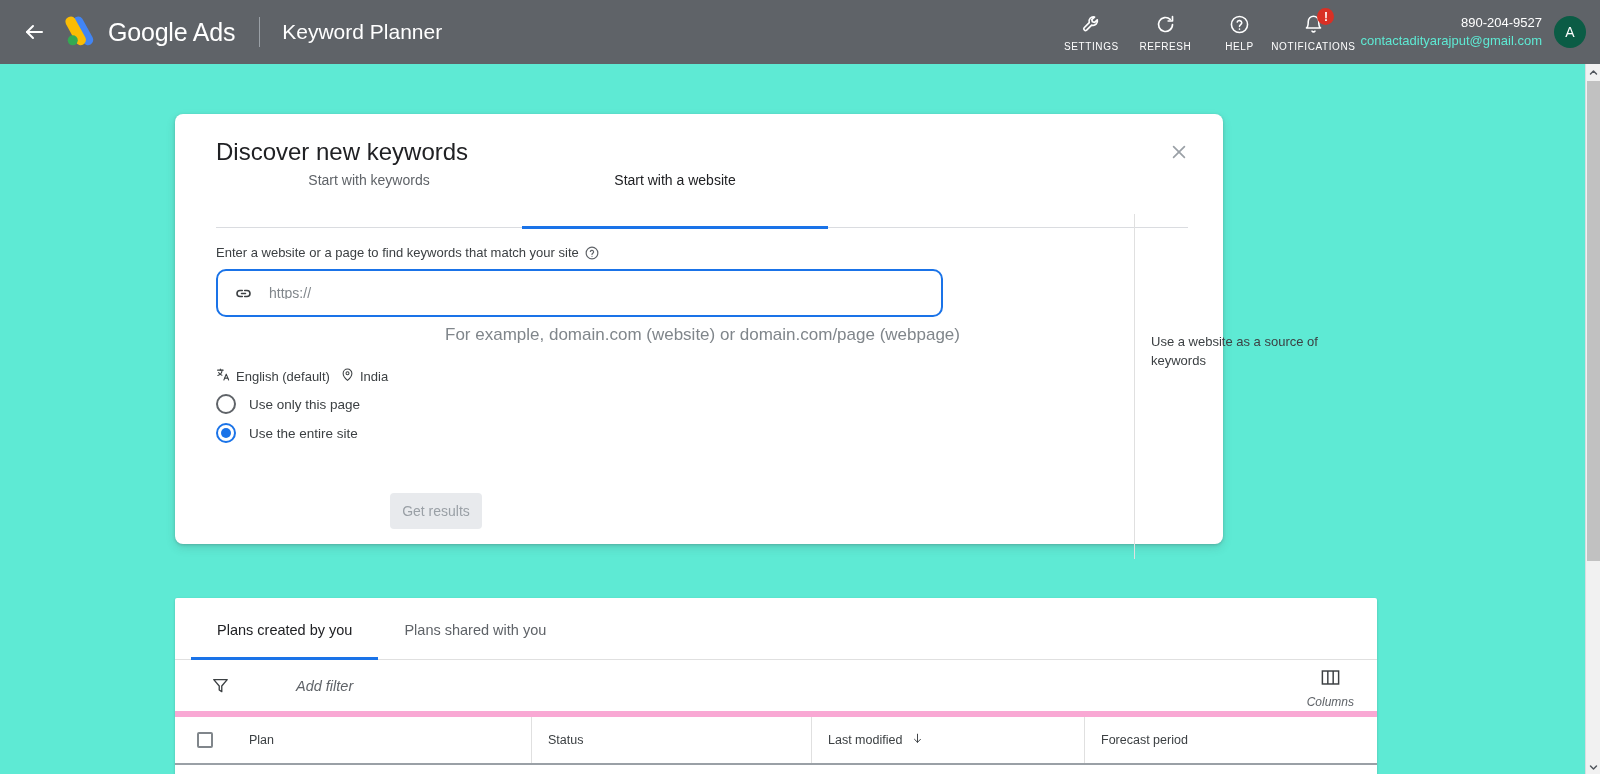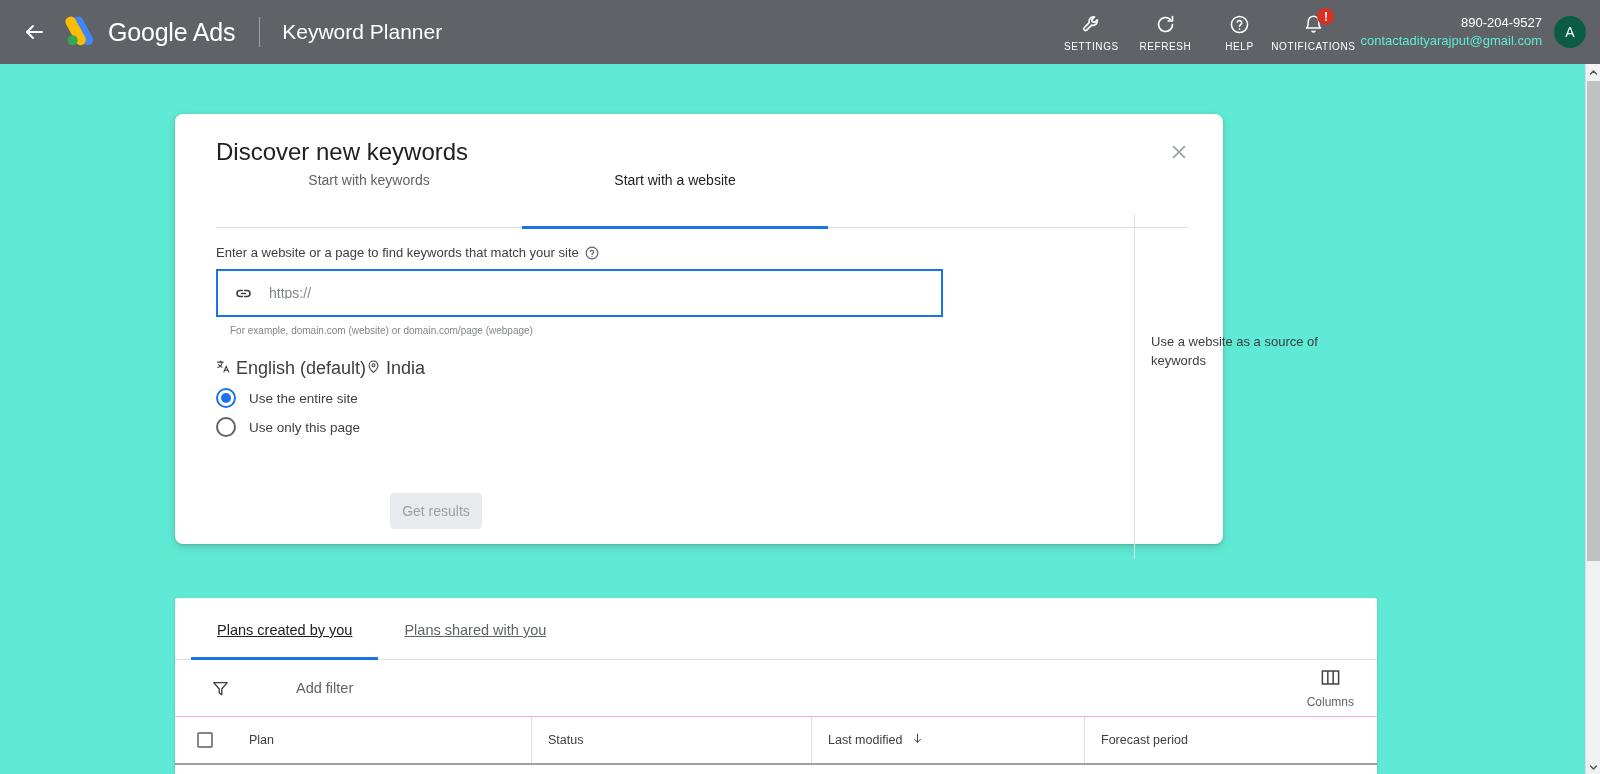--- a/index.html
+++ b/index.html
@@ -141,40 +141,40 @@
     font-size: 13px; color: #3c4043;
     display: flex; align-items: center; gap: 6px;
     margin-bottom: 9px;
   }
   .help-circle {
     width: 14px; height: 14px; display:inline-flex; align-items:center; justify-content:center;
     cursor: pointer;
   }
   .url-input {
     width: 727px; height: 48px;
-    border: 2px solid #1a73e8; border-radius: 0;
+    border: 2px solid #1a73e8; border-radius: 10px;
     background: #ffffff;
     display: flex; align-items: center;
     padding: 16px 16px; gap: 14px;
     cursor: text;
   }
   .url-input .link-ico { display: flex; align-items: center; color: #5f6368; }
   .url-input input {
     flex: 1; border: none; outline: none;
     font-family: inherit; font-size: 14px; color: #202124;
     background: transparent; height: 100%;
   }
   .url-input input::placeholder { color: #80868b; }
   .field-hint {
-    font-size: 10px; color: #80868b;
-    margin-top: 8px; margin-left: 14px;
+    font-size: 17px; color: #80868b;
+    margin-top: 8px; margin-left: 14px; text-align: right;
   }
   .meta-row {
-    display: flex; align-items: flex-start; 
-    margin-top: 22px; font-size: 18px; color: #3c4043;
+    display: flex; align-items: flex-start; gap: 10px;
+    margin-top: 22px; font-size: 13px; color: #3c4043;
   }
   .meta-item { display: flex; align-items: center; gap: 5px; cursor: pointer; }
   .radio-row {
     display: flex; align-items: center; gap: 13px;
     margin-top: 9px; cursor: pointer;
   }
   .radio {
     width: 20px; height: 20px; border-radius: 50%;
     border: 2px solid #5f6368;
     display: flex; align-items: center; justify-content: center;
@@ -219,31 +219,31 @@
   .plans-tabs {
     height: 62px; display: flex; align-items: flex-end;
     border-bottom: 1px solid #e0e0e0;
     padding-left: 16px;
   }
   .plans-tab {
     height: 58px; padding: 0 26px;
     display: flex; align-items: center; justify-content: flex-end;
     font-size: 14.5px; color: #5f6368; cursor: pointer;
     position: relative;
-    text-decoration: underline;
   }
   .plans-tab.active { color: #202124; font-weight: 500; }
   .plans-tab.active::after {
     content: ""; position: absolute;
     left: 0; right: 0; bottom: -1px; height: 3px; background: #1a73e8;
   }
   .filter-bar {
     height: 57px; display: flex; align-items: center;
-    border-bottom: 1px solid #f9a8d4;
+    border-bottom: 6px solid #f9a8d4;
     position: relative;
+    font-style: italic;
   }
   .filter-icon {
     margin-left: 36px; display: flex; align-items: center; cursor: pointer;
   }
   .add-filter {
     margin-left: 66px; font-size: 14.5px; color: #5f6368; cursor: pointer;
   }
   .columns-btn {
     position: absolute; right: 23px; top: 8px;
     display: flex; flex-direction: column; align-items: center; gap: 4px;
@@ -440,29 +440,29 @@
             <svg width="15" height="15" viewBox="0 0 24 24" fill="none" stroke="#3c4043" stroke-width="1.7" stroke-linecap="round" stroke-linejoin="round">
               <path d="M12 21.5s7-6.2 7-11.3A7 7 0 0 0 5 10.2c0 5.1 7 11.3 7 11.3z"></path>
               <circle cx="12" cy="10" r="2.4"></circle>
             </svg>
           </span>
           <span>India</span>
         </div>
       </div>
 
       <div class="radio-row">
+        <span class="radio"></span>
+        <span class="radio-label">Use only this page</span>
+      </div>
+
+      <div class="radio-row">
         <span class="radio checked">
             <span class="dot"></span>
           </span>
         <span class="radio-label">Use the entire site</span>
-      </div>
-
-      <div class="radio-row">
-        <span class="radio"></span>
-        <span class="radio-label">Use only this page</span>
       </div>
 
     </div>
 
     <div class="vdivider"></div>
 
     <div class="right-pane">Use a website as a source of keywords</div>
 
     <button class="get-results">Get results</button>
   </div>

